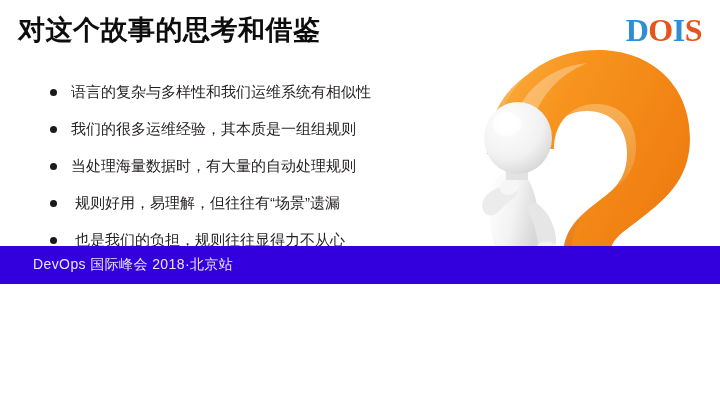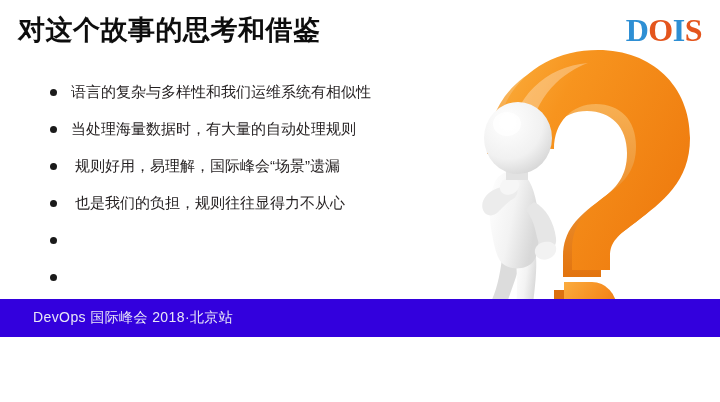--- a/index.html
+++ b/index.html
@@ -10,21 +10,21 @@
   body {
     width: 720px;
     height: 402px;
     overflow: hidden;
     font-family: "Liberation Sans", "DejaVu Sans", sans-serif;
   }
 
   .slide {
     position: relative;
     width: 720px;
-    height: 337px;
+    height: 284px;
     background: #ffffff;
     overflow: hidden;
   }
 
   
   .slide-title {
     position: absolute;
     left: 18px;
     top: 14px;
     font-size: 27px;
@@ -120,25 +120,29 @@
     <span style="color:#2e8fd4">D</span><span style="color:#e4551d">O</span><span style="color:#2e8fd4">I</span><span style="color:#e4551d">S</span>
   </div>
 
   <div class="bullets">
     <div class="bullet-row">
       <span class="bullet-dot"></span>
       <span class="bullet-text">语言的复杂与多样性和我们运维系统有相似性</span>
     </div>
     <div class="bullet-row">
       <span class="bullet-dot"></span>
+      <span class="bullet-text">我们的很多运维经验，其本质是一组组规则</span>
+    </div>
+    <div class="bullet-row">
+      <span class="bullet-dot"></span>
       <span class="bullet-text">当处理海量数据时，有大量的自动处理规则</span>
     </div>
     <div class="bullet-row indented">
       <span class="bullet-dot"></span>
-      <span class="bullet-text">规则好用，易理解，国际峰会“场景”遗漏</span>
+      <span class="bullet-text">规则好用，易理解，但往往有“场景”遗漏</span>
     </div>
     <div class="bullet-row indented">
       <span class="bullet-dot"></span>
       <span class="bullet-text">也是我们的负担，规则往往显得力不从心</span>
     </div>
     <div class="bullet-row indented">
       <span class="bullet-dot"></span>
     </div>
     <div class="bullet-row indented">
       <span class="bullet-dot"></span>

